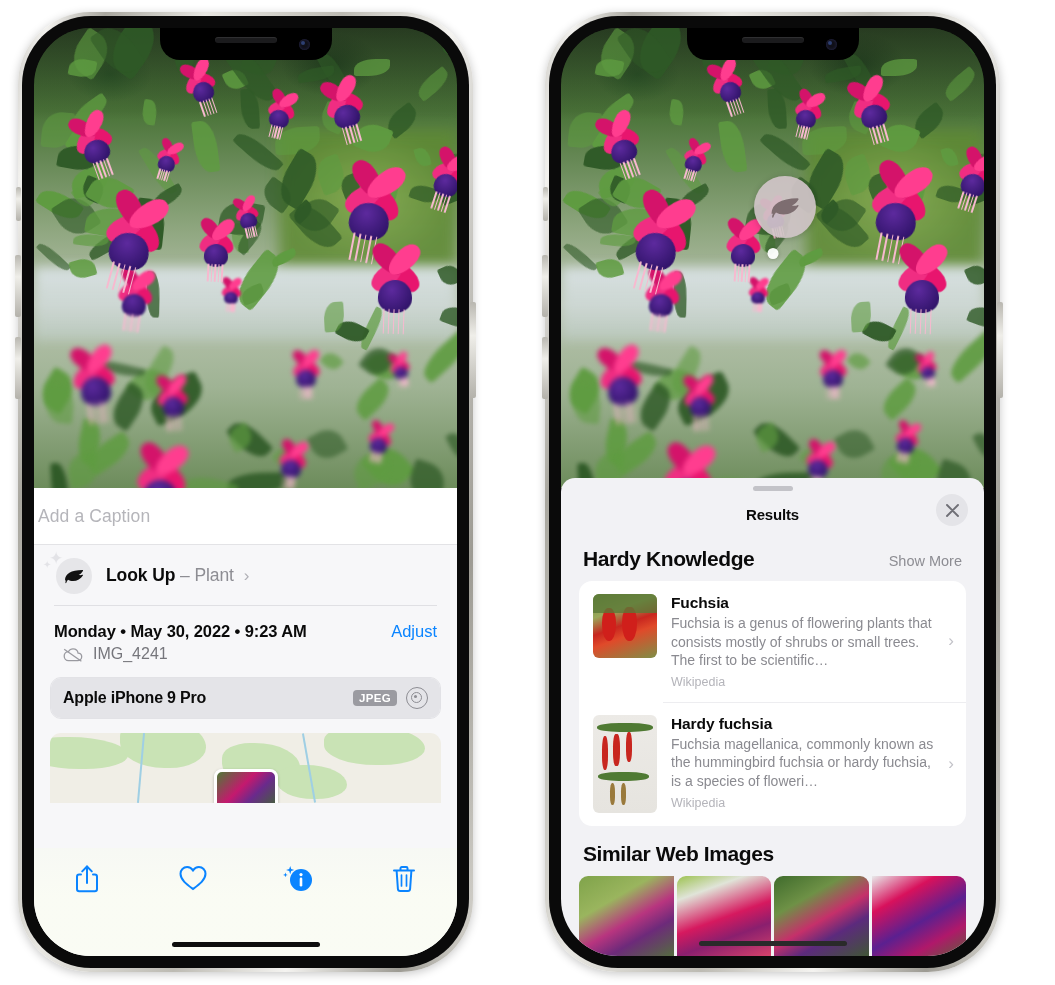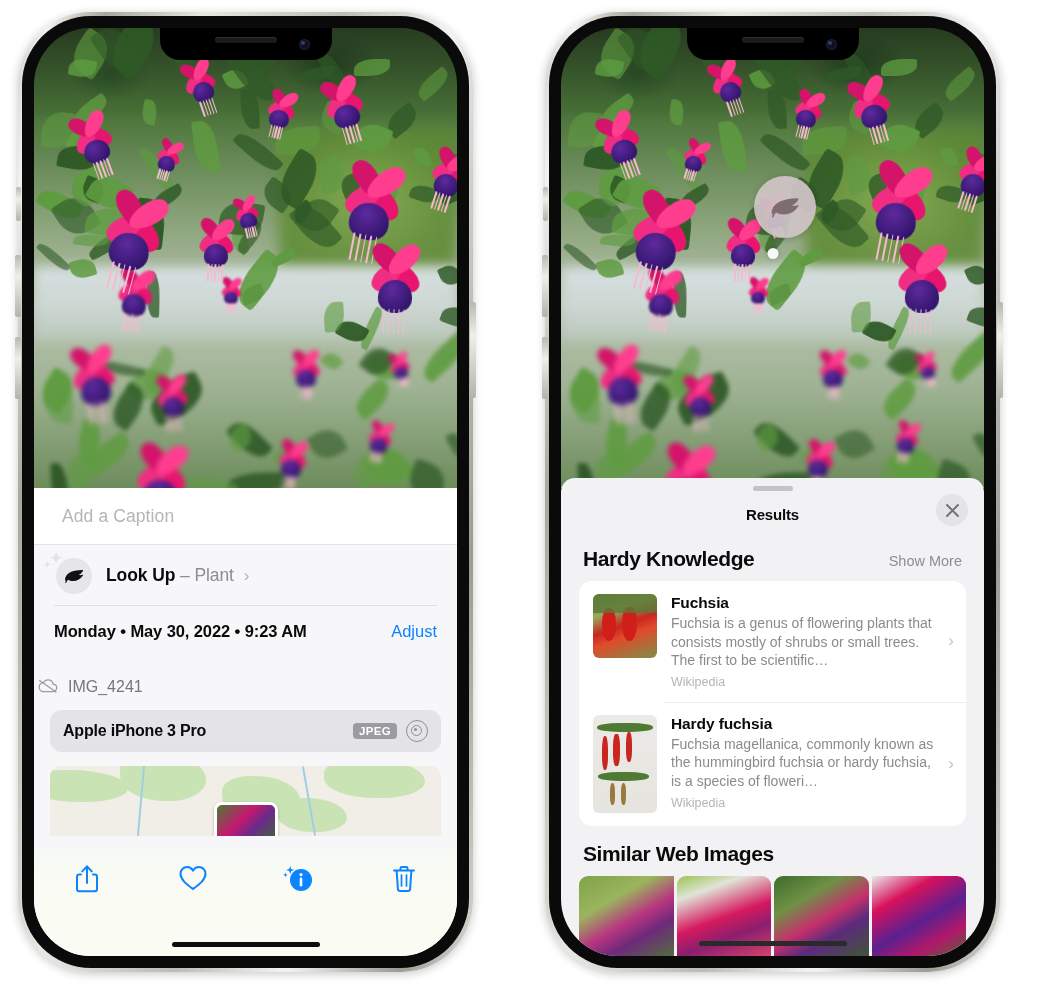--- a/index.html
+++ b/index.html
@@ -47,40 +47,40 @@
     background:radial-gradient(ellipse at 50% 50%,#86ad4e,#5e8a33 70%);filter:blur(7px);opacity:.85;}
 
   
   .flower{position:absolute;}
   .sep{position:absolute;border-radius:50% 50% 45% 45%/60% 60% 40% 40%;}
   .cor{position:absolute;border-radius:50% 50% 48% 48%/55% 55% 45% 45%;}
   .stamen{position:absolute;width:1.5px;border-radius:1px;background:#f7b9cf;}
 
   
   .info-sheet{position:absolute;left:0;right:0;top:460px;bottom:0;background:#f7f7f9;}
-  .caption-row{background:#ffffff;height:56px;display:flex;align-items:center;padding:0 28px;
+  .caption-row{background:#ffffff;height:56px;display:flex;align-items:center;padding:0 4px;
     border-bottom:1px solid #e3e3e6;}
   .caption-ph{color:#b5b5ba;font-size:17.5px;letter-spacing:.1px;}
 
   .lookup-row{height:60px;display:flex;align-items:center;padding:0 20px;position:relative;background:#f7f7f9;}
   .lu-icon-wrap{position:relative;width:38px;height:38px;margin-right:14px;flex:0 0 auto;}
   .lu-circle{position:absolute;left:2px;top:2px;width:36px;height:36px;border-radius:50%;background:#e6e6e9;
     display:flex;align-items:center;justify-content:center;}
   .spark{position:absolute;color:#e3e3e7;line-height:1;}
   .spark.s1{left:-5px;top:-6px;font-size:17px;}
   .spark.s2{left:-11px;top:4px;font-size:10px;}
   .lu-text{font-size:17.5px;color:#0a0a0a;font-weight:bold;letter-spacing:-.1px;}
   .lu-text .sub{font-weight:normal;color:#8d8d93;}
   .lu-chev{color:#b0b0b6;font-size:17px;margin-left:5px;font-weight:normal;}
   .hr{height:1px;background:#e0e0e4;margin:0 20px;}
 
   .date-row{padding:16px 20px 0 20px;display:flex;align-items:flex-start;justify-content:space-between;}
   .date-text{font-size:16.5px;color:#0a0a0a;font-weight:bold;letter-spacing:-.1px;}
   .adjust{font-size:16.5px;color:#0a84ff;}
-  .file-row{display:flex;align-items:flex-start;padding:4px 20px 0 3px;gap:9px;margin-top:33px;}
+  .file-row{display:flex;align-items:flex-end;padding:4px 20px 0 28px;gap:9px;}
   .file-name{font-size:16px;color:#76767c;}
 
   .exif-card{margin:14px 16px 0 16px;border-radius:11px;overflow:hidden;background:#eaeaee;border:1px solid #e2e2e6;}
   .exif-top{display:flex;align-items:center;justify-content:space-between;padding:9px 12px;background:#e4e4e8;}
   .exif-device{font-size:16px;font-weight:bold;color:#0a0a0a;letter-spacing:-.2px;}
   .exif-badges{display:flex;align-items:center;gap:9px;}
   .jpeg-badge{background:#9b9ba1;color:#fff;font-size:11.5px;font-weight:bold;border-radius:4px;padding:2px 6px;letter-spacing:.3px;}
   .lens-icon{width:20px;height:20px;border-radius:50%;border:1.6px solid #8d8d93;position:relative;}
   .lens-icon:before{content:"";position:absolute;left:3.5px;top:3.5px;width:9px;height:9px;border-radius:50%;border:1.6px solid #8d8d93;}
   .lens-icon:after{content:"";position:absolute;left:6.7px;top:6.7px;width:3px;height:3px;border-radius:50%;background:#8d8d93;}
@@ -521,21 +521,21 @@
         <div class="file-row">
           <svg width="22" height="16" viewBox="0 0 22 16">
             <path d="M6.4 13.6h9.2c2.3 0 4.1-1.7 4.1-3.8 0-2-1.6-3.6-3.6-3.7-.4-2.4-2.5-4.2-5.1-4.2-1.9 0-3.6 1-4.5 2.6-2.4.1-4.3 2-4.3 4.4 0 2.6 1.9 4.7 4.2 4.7z" fill="none" stroke="#9a9aa0" stroke-width="1.3"></path>
             <path d="M2.2 2.2 19.4 14.2" stroke="#9a9aa0" stroke-width="1.3" fill="none"></path>
           </svg>
           <span class="file-name">IMG_4241</span>
         </div>
 
         <div class="exif-card">
           <div class="exif-top">
-            <span class="exif-device">Apple iPhone 3 Pro</span>
+            <span class="exif-device">Apple iPhone 9 Pro</span>
             <span class="exif-badges">
               <span class="jpeg-badge">JPEG</span>
               <span class="lens-icon"></span>
             </span>
           </div>
         </div>
 
         <div class="map">
           <div class="map-green" style="left:-6%;top:6%;width:26%;height:46%;"></div>
           <div class="map-green" style="left:18%;top:-20%;width:22%;height:70%;"></div>

